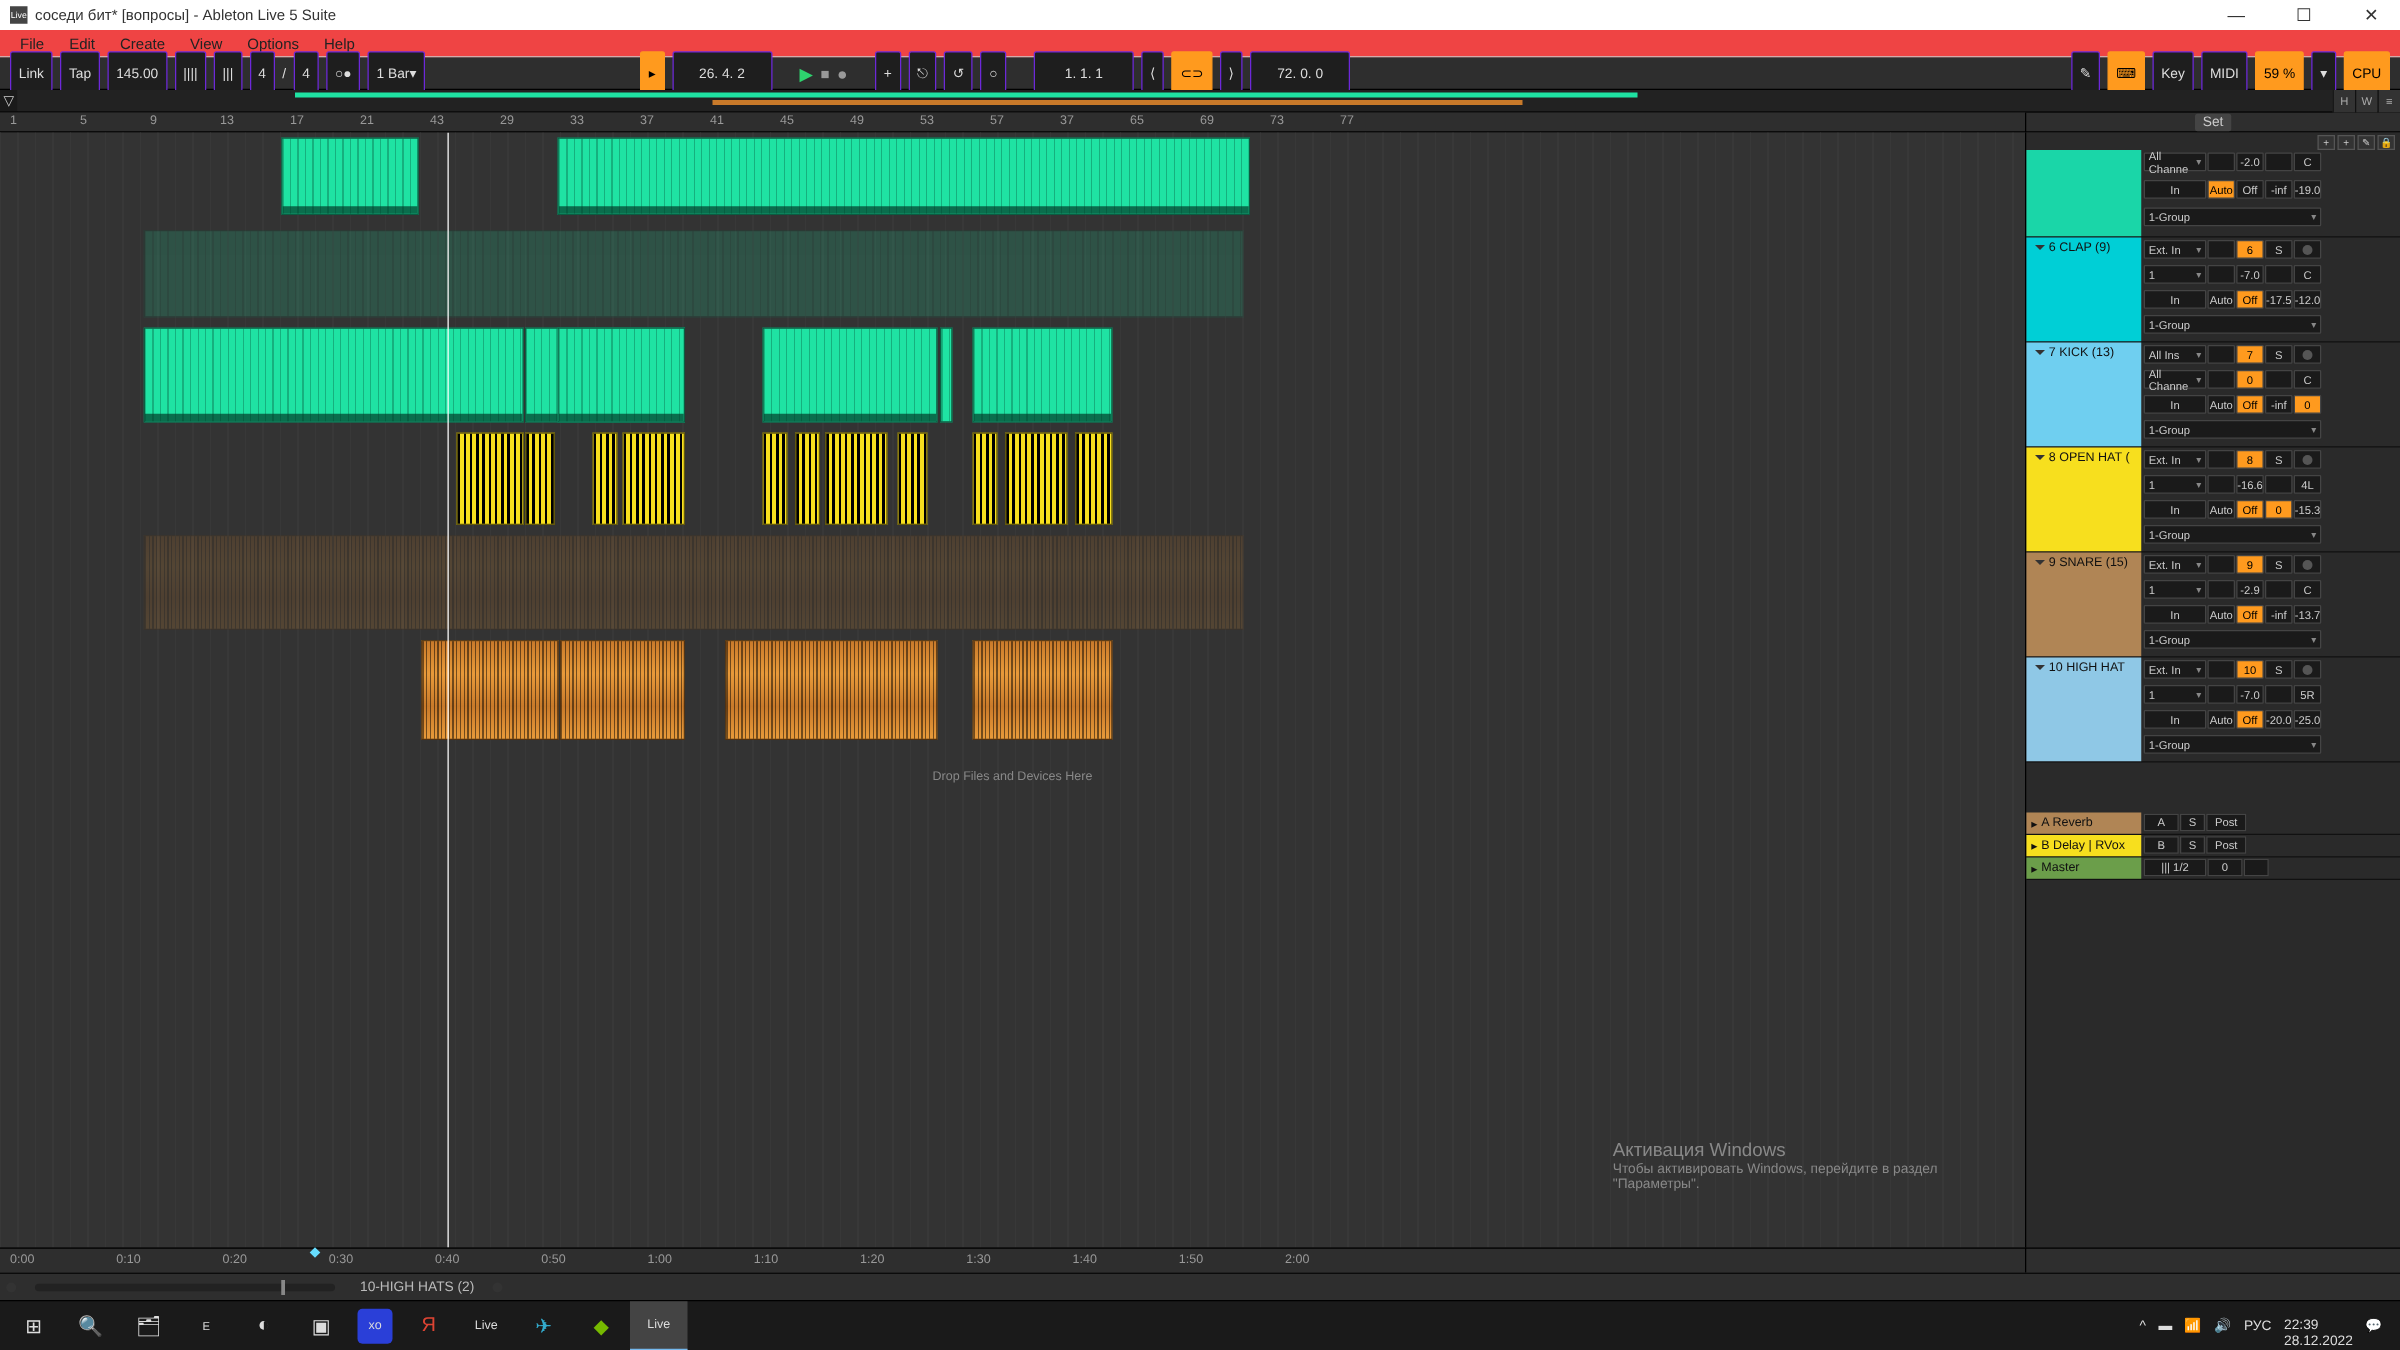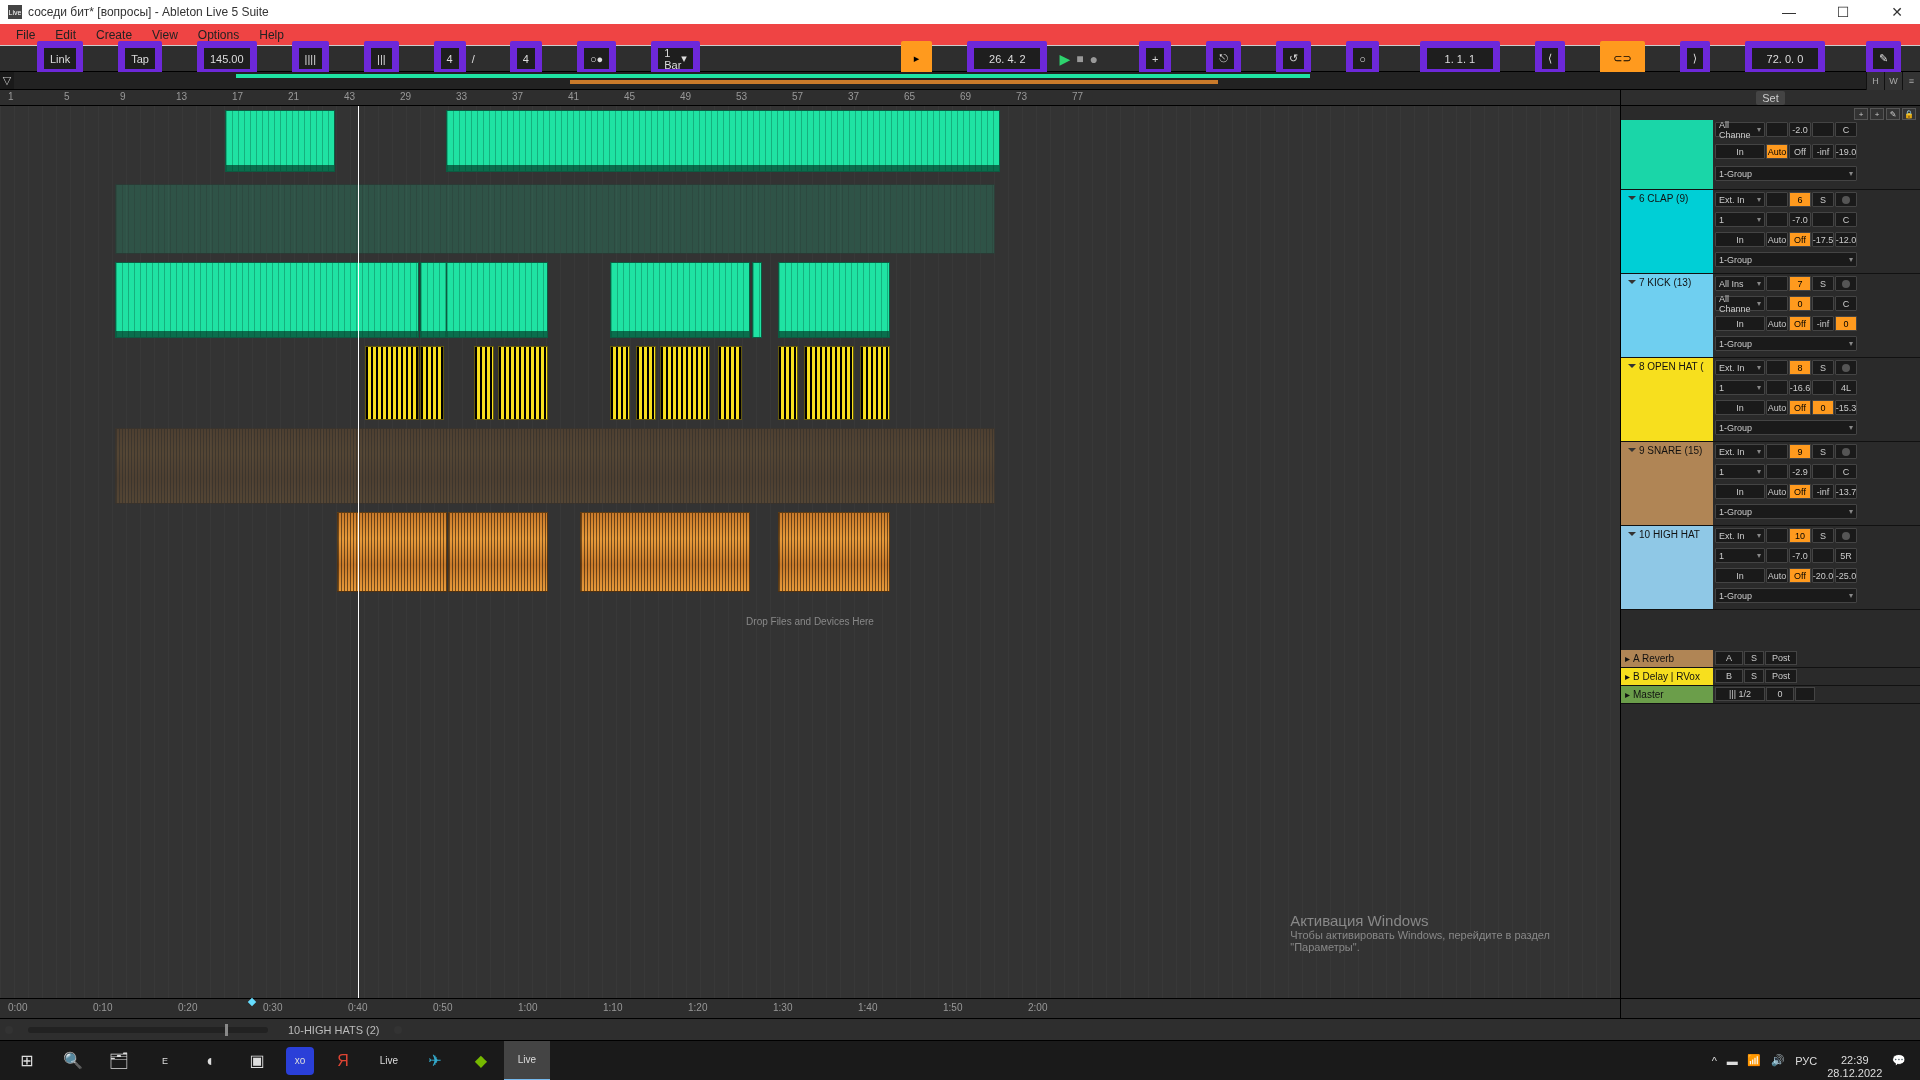--- a/index.html
+++ b/index.html
@@ -11,21 +11,21 @@
 .titlebar .title { flex:1; font-size:12px; }
 .titlebar .winbtns { display:flex; gap:24px; font-size:14px; }
 .titlebar .winbtns span { width:30px; text-align:center; cursor:pointer; }
 
 
 .menubar { height:22px; background:#ef4444; display:flex; align-items:center; padding:0 6px; font-size:12px; border-bottom:1px solid #ccc; color:#222;}
 .menubar span { padding:2px 10px; cursor:pointer; }
 
 
 .controlbar { height:26px; background:#2e2e2e; display:flex; align-items:center; padding:0 8px; gap:6px; color:#ddd; font-size:11px; border-bottom:1px solid #000;}
-.cb-box { background:#1e1e1e; border:7px solid #6d28d9; padding:1px 6px; height:35px; display:flex; align-items:center; border-radius:2px;margin-left:29px; }
+.cb-box { background:#1e1e1e; border:1px solid #6d28d9; padding:1px 6px; height:35px; display:flex; align-items:center; border-radius:2px; }
 .cb-btn { cursor:pointer; }
 .cb-orange { background:#ff9a1e; color:#000; border-color:#ff9a1e;}
 .cb-sep { width:10px; }
 .cb-big { flex:0 0 auto; }
 .play-btn { color:#2ed36e; font-size:14px; }
 .stop-btn { color:#999; font-size:12px; }
 .rec-btn { color:#999; font-size:14px; }
 
 
 .overview { height:18px; background:#222; display:flex; align-items:stretch; border-bottom:1px solid #000; position:relative;}
@@ -105,21 +105,21 @@
 .statusbar .fader{width:240px;height:6px;background:#222;margin:0 10px;border-radius:3px;position:relative;}
 .statusbar .fader::after{content:"";position:absolute;right:40px;top:-3px;width:3px;height:12px;background:#888;}
 .statusbar .sel{padding:0 10px;}
 
 
 .taskbar { height:40px; background:#1a1a1a; display:flex; align-items:center; padding:0 4px; border-top:1px solid #000;}
 .taskbar .tb-item{width:46px;height:40px;display:flex;align-items:center;justify-content:center;font-size:16px;color:#ddd;}
 .taskbar .tb-item.active{background:#444;border-bottom:2px solid #76b9ed;}
 .taskbar .spacer{flex:1;}
 .taskbar .tray{display:flex;align-items:center;gap:10px;font-size:11px;padding-right:10px;color:#ddd;}
-.taskbar .clock{text-align:center;line-height:13px;margin-top:12px;}
+.taskbar .clock{text-align:left;line-height:13px;margin-top:12px;}
 
 .watermark{position:absolute;right:70px;bottom:45px;color:#888;font-size:15px;z-index:6;text-align:left;}
 .watermark small{font-size:11px;display:block;}
 </style>
 </head>
 <body>
 
 <div class="titlebar">
   <span class="icon-live">Live</span>
   <span class="title">соседи бит* [вопросы] - Ableton Live 5 Suite</span>

